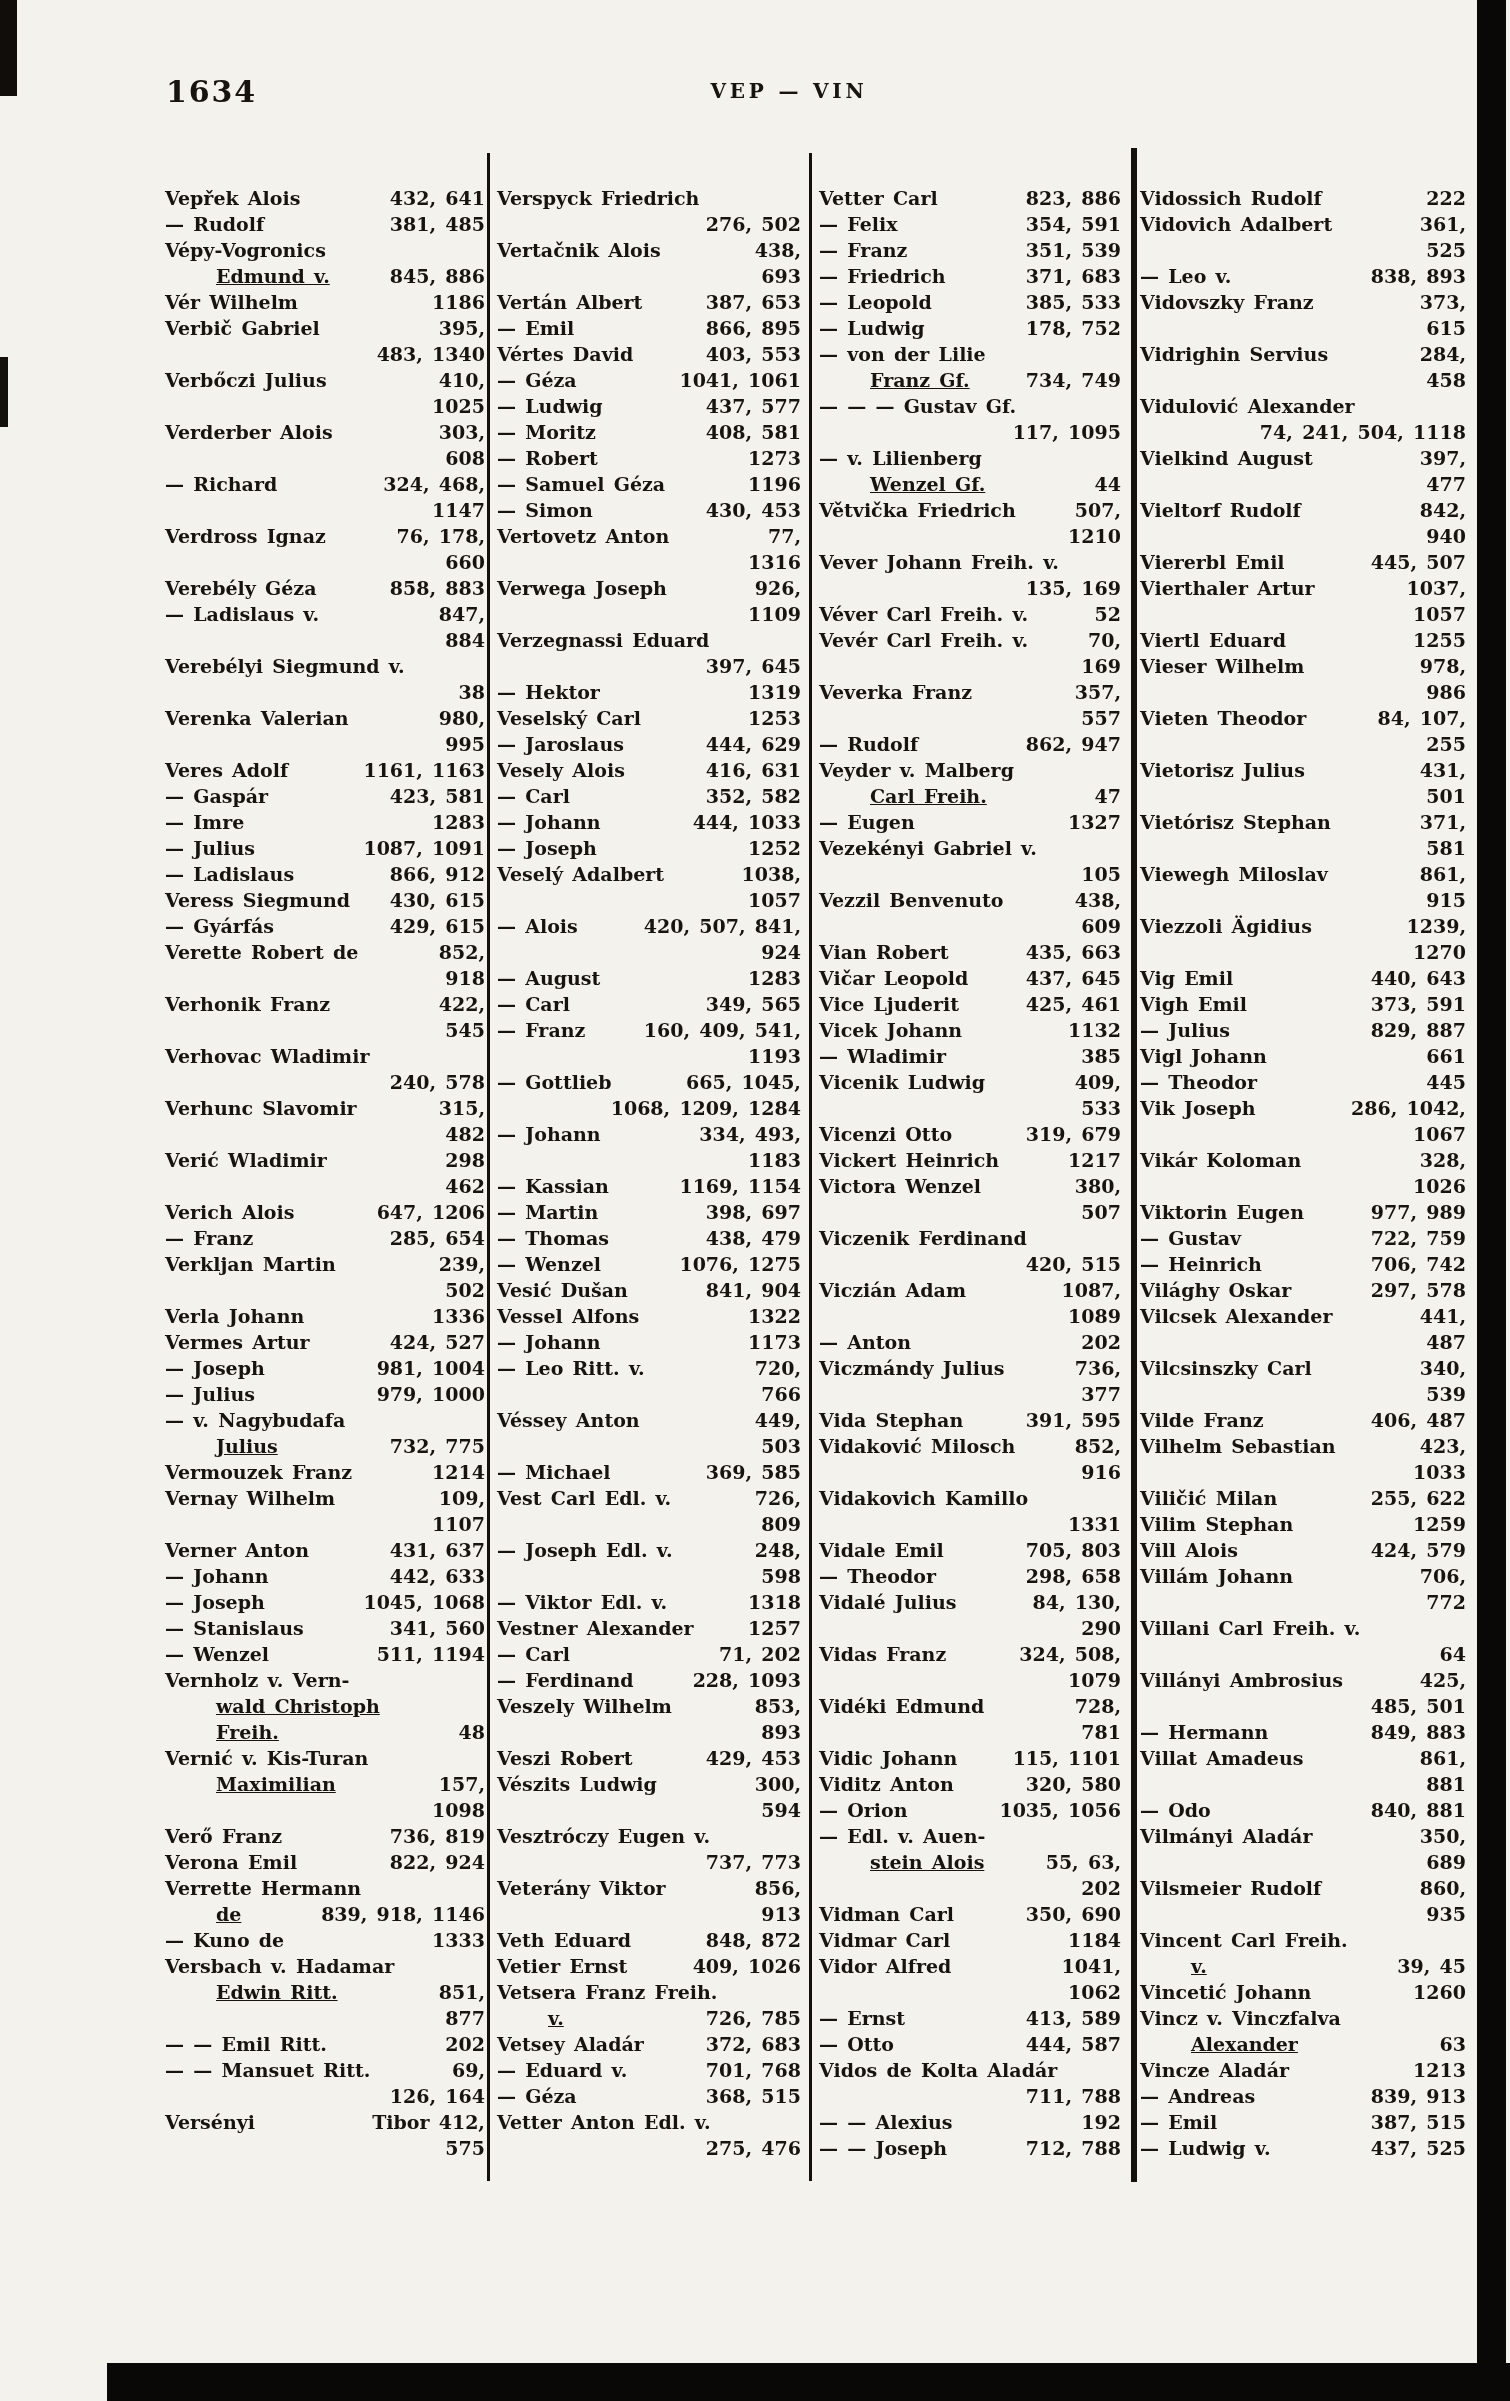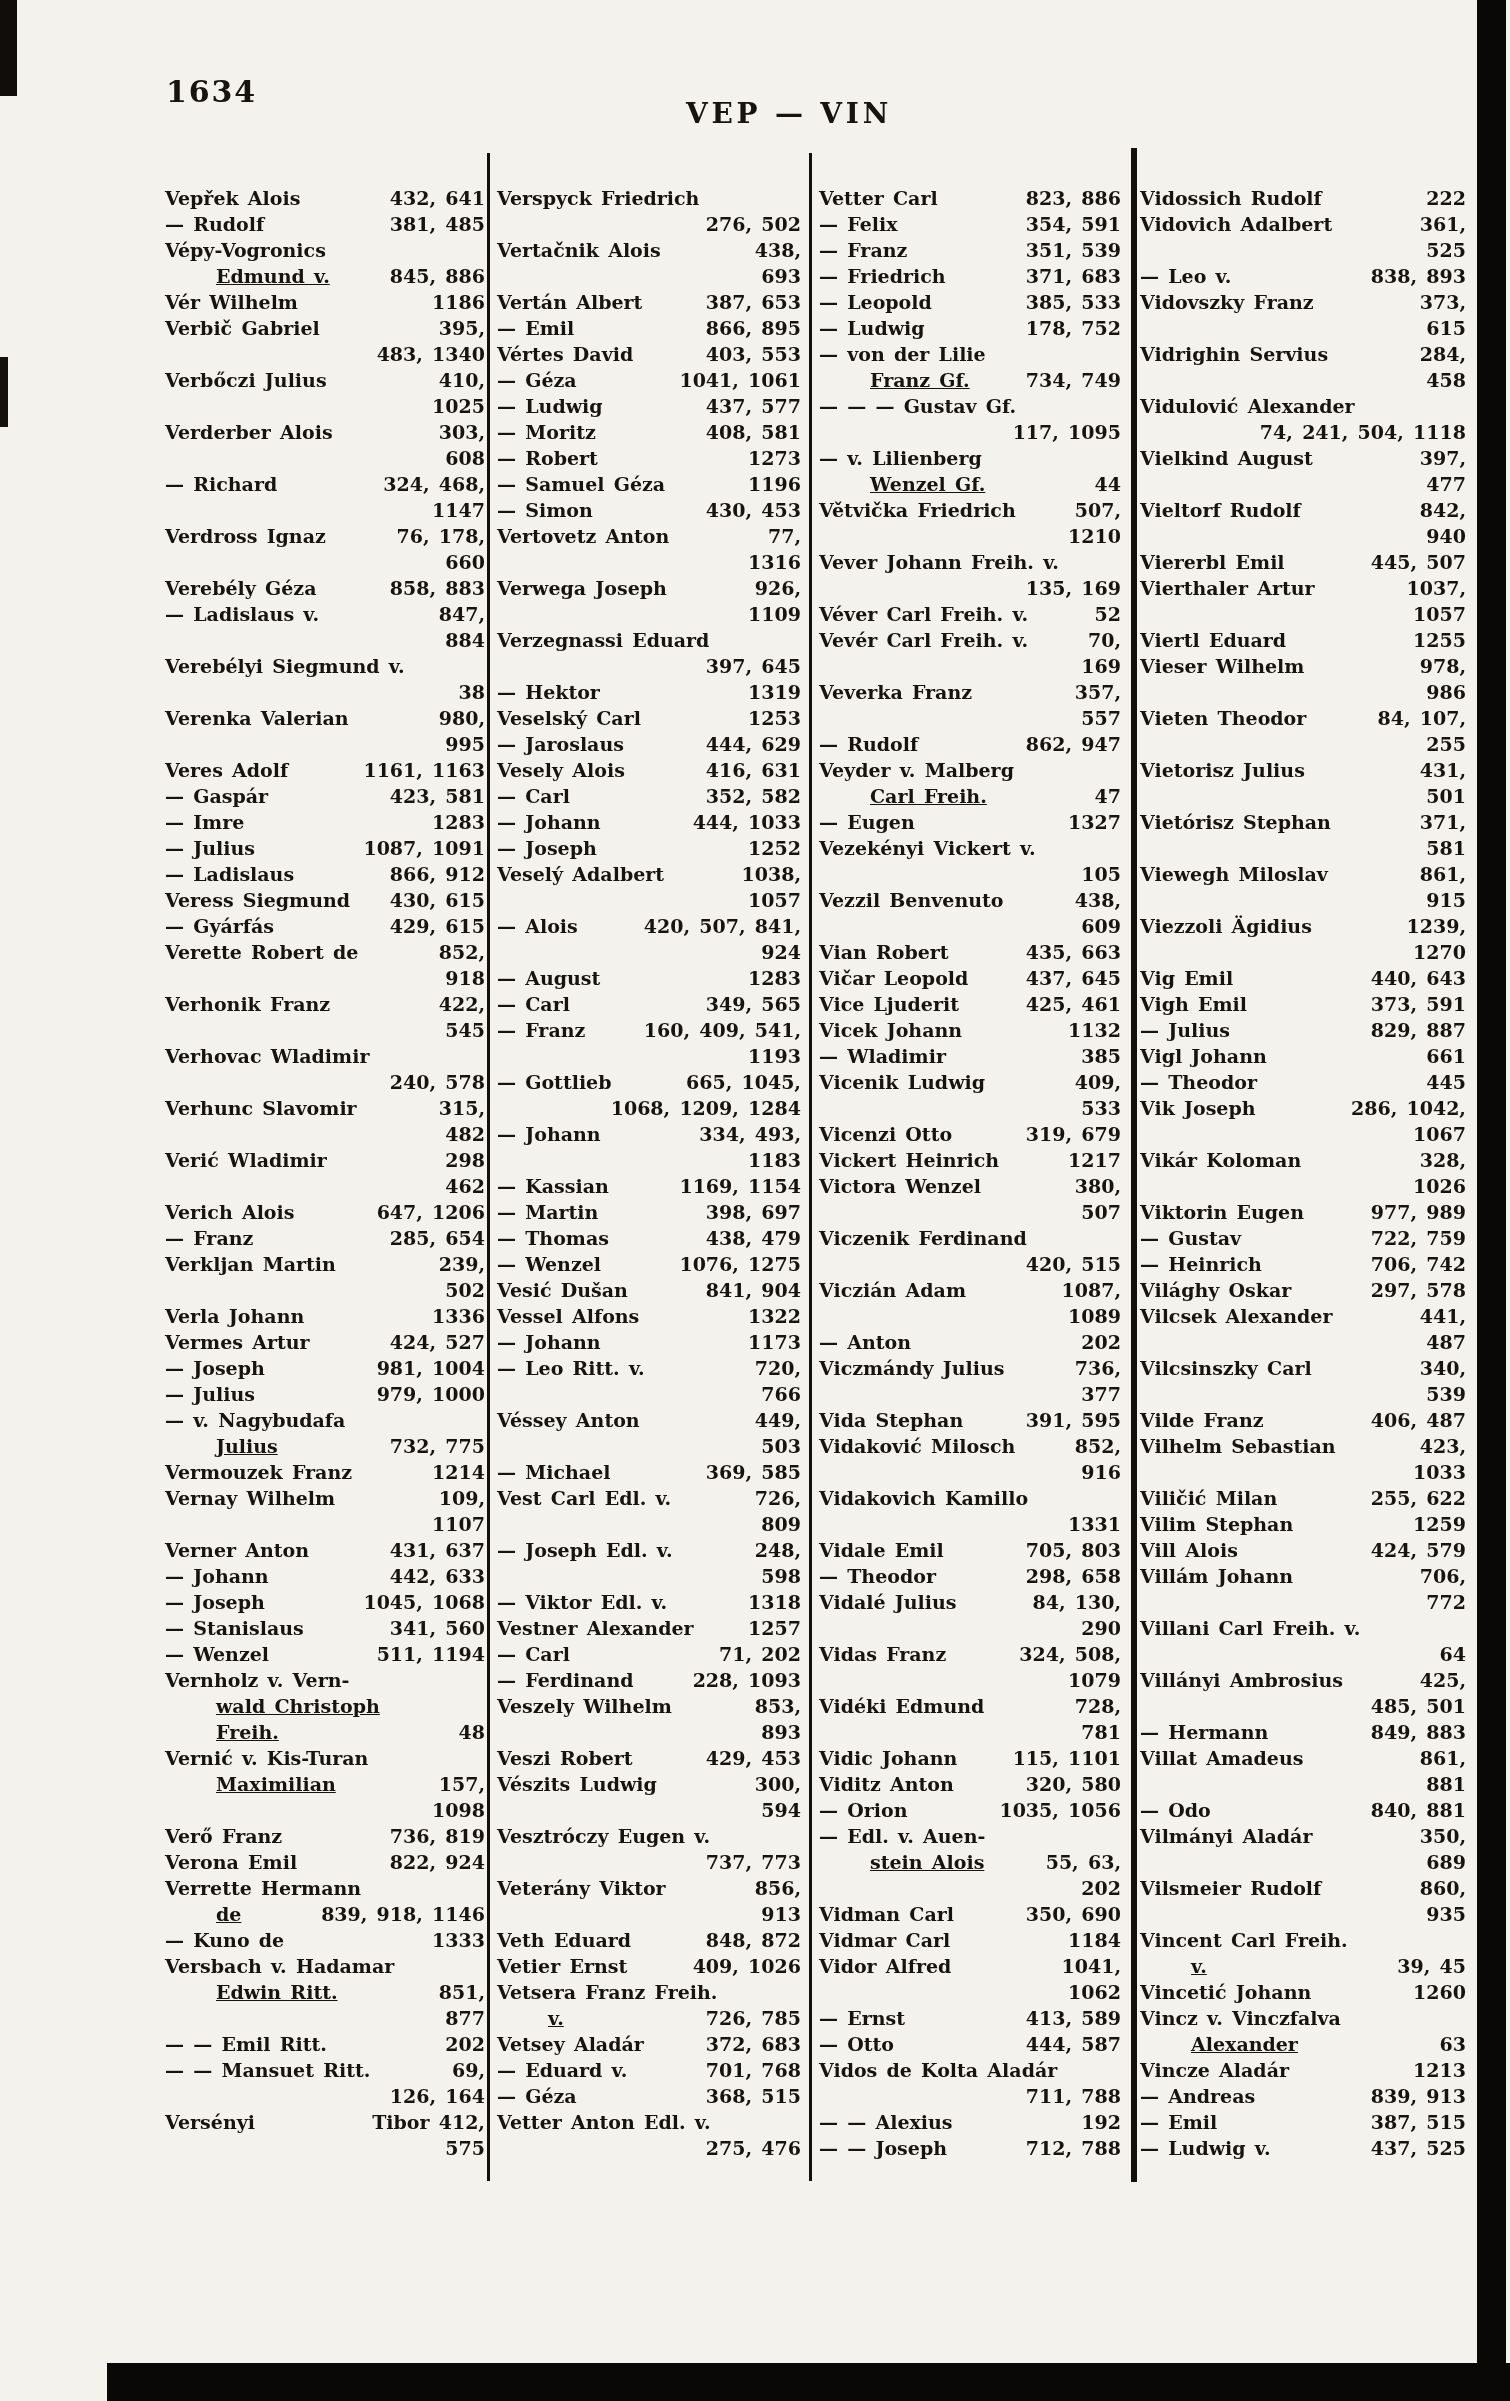--- a/index.html
+++ b/index.html
@@ -2,22 +2,22 @@
 <html style="font-size:10.2px"><head>
 <meta charset="utf-8">
 <style>
   html,body{margin:0;padding:0;background:#6e6e6e;}
   .page{
     position:relative;width:1511px;height:2401px;
     background:#f4f2ec;overflow:hidden;
     font-family:"DejaVu Serif",serif;font-weight:bold;color:#17130e;
   }
   .pagenum{position:absolute;left:166px;top:74px;font-size:30px;letter-spacing:1.9px;}
-  .title{position:absolute;left:789px;top:97px;transform:translateX(-50%);
-    font-size:28px;letter-spacing:3.8px;white-space:nowrap;}
+  .title{position:absolute;left:789px;top:79px;transform:translateX(-50%);
+    font-size:20px;letter-spacing:3.8px;white-space:nowrap;}
   .col{position:absolute;top:158px;margin-top:27px;}
   .col-0{left:165px;width:320px;}
   .col-1{left:497px;width:304px;}
   .col-2{left:819px;width:302px;}
   .col-3{left:1140px;width:326px;}
   .line{display:flex;justify-content:space-between;align-items:baseline;
     line-height:26px;font-size:19px;white-space:nowrap;word-spacing:2.6px;}
   .line .nm{text-align:left;}
   .line .pg{text-align:right;flex:1 0 auto;margin-left:6.4px;}
   .line.ind .nm{padding-left:51px;text-decoration:underline;}
@@ -744,21 +744,21 @@
       </div>
       <div class="line ind">
         <span class="nm">Carl Freih.</span>
         <span class="pg">47</span>
       </div>
       <div class="line">
         <span class="nm">— Eugen</span>
         <span class="pg">1327</span>
       </div>
       <div class="line">
-        <span class="nm">Vezekényi Vickert v.</span>
+        <span class="nm">Vezekényi Gabriel v.</span>
         <span class="pg"></span>
       </div>
       <div class="line">
         <span class="nm"></span>
         <span class="pg">105</span>
       </div>
       <div class="line">
         <span class="nm">Vezzil Benvenuto</span>
         <span class="pg">438,</span>
       </div>

